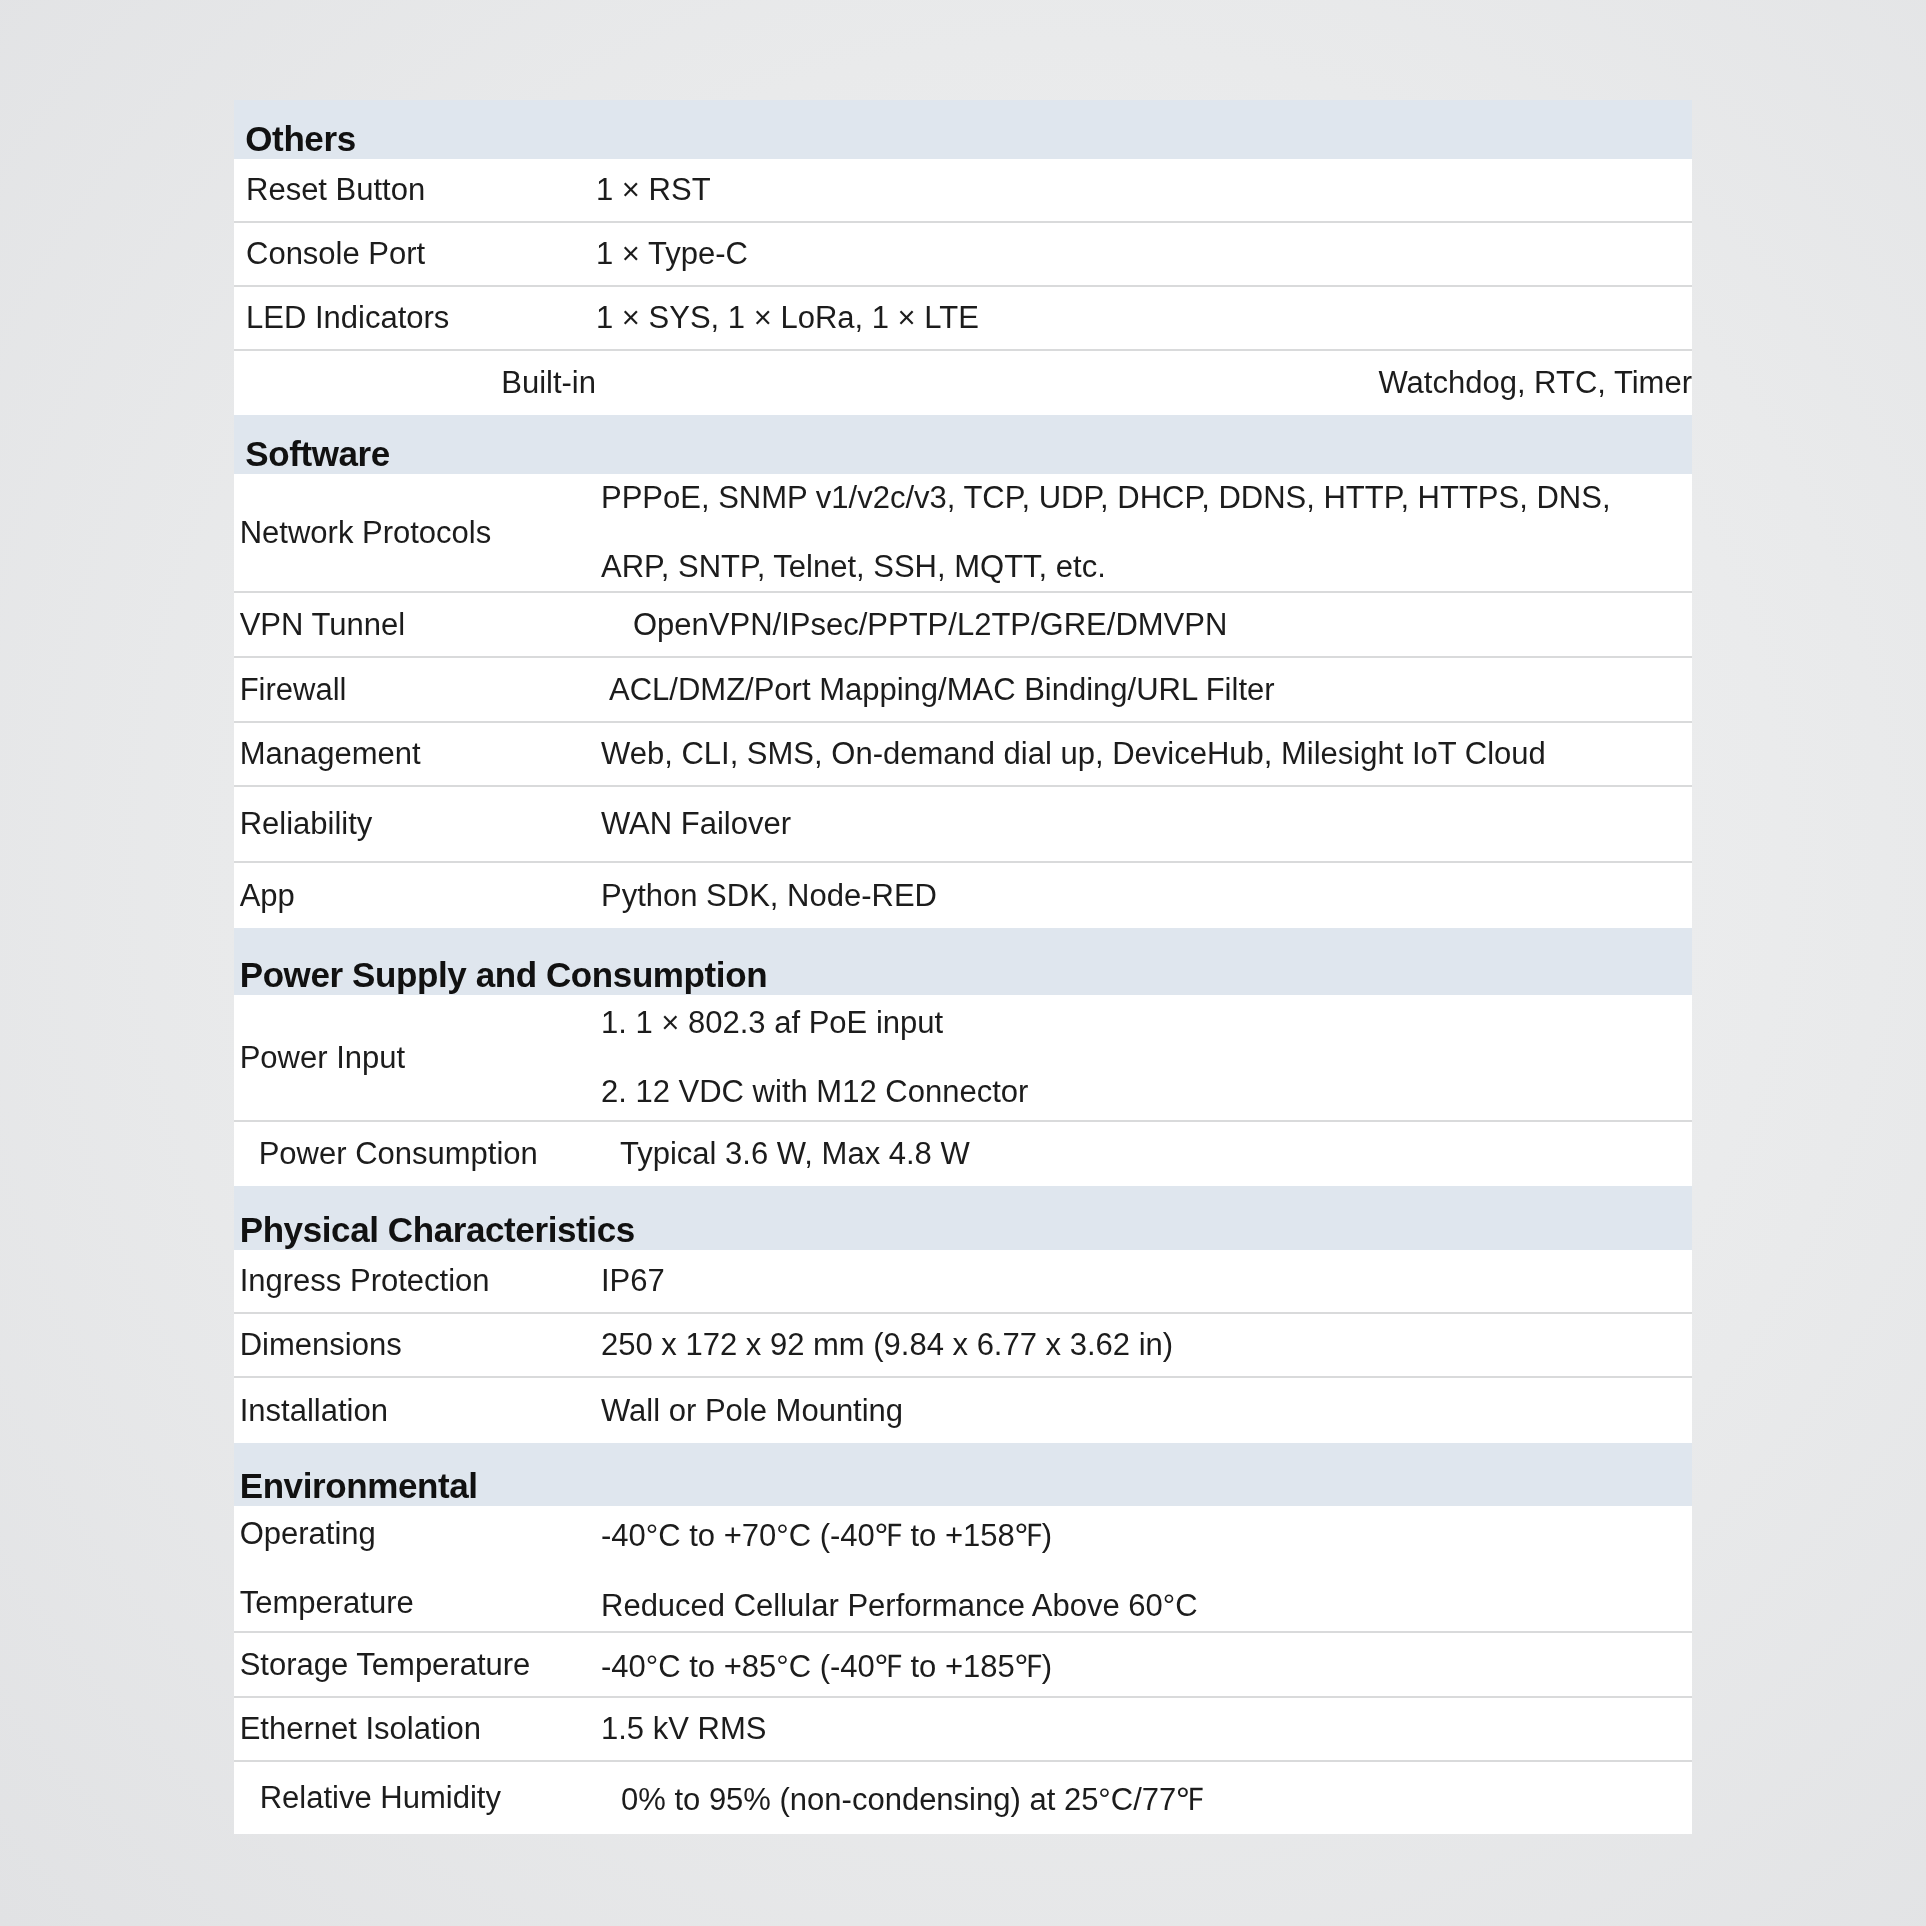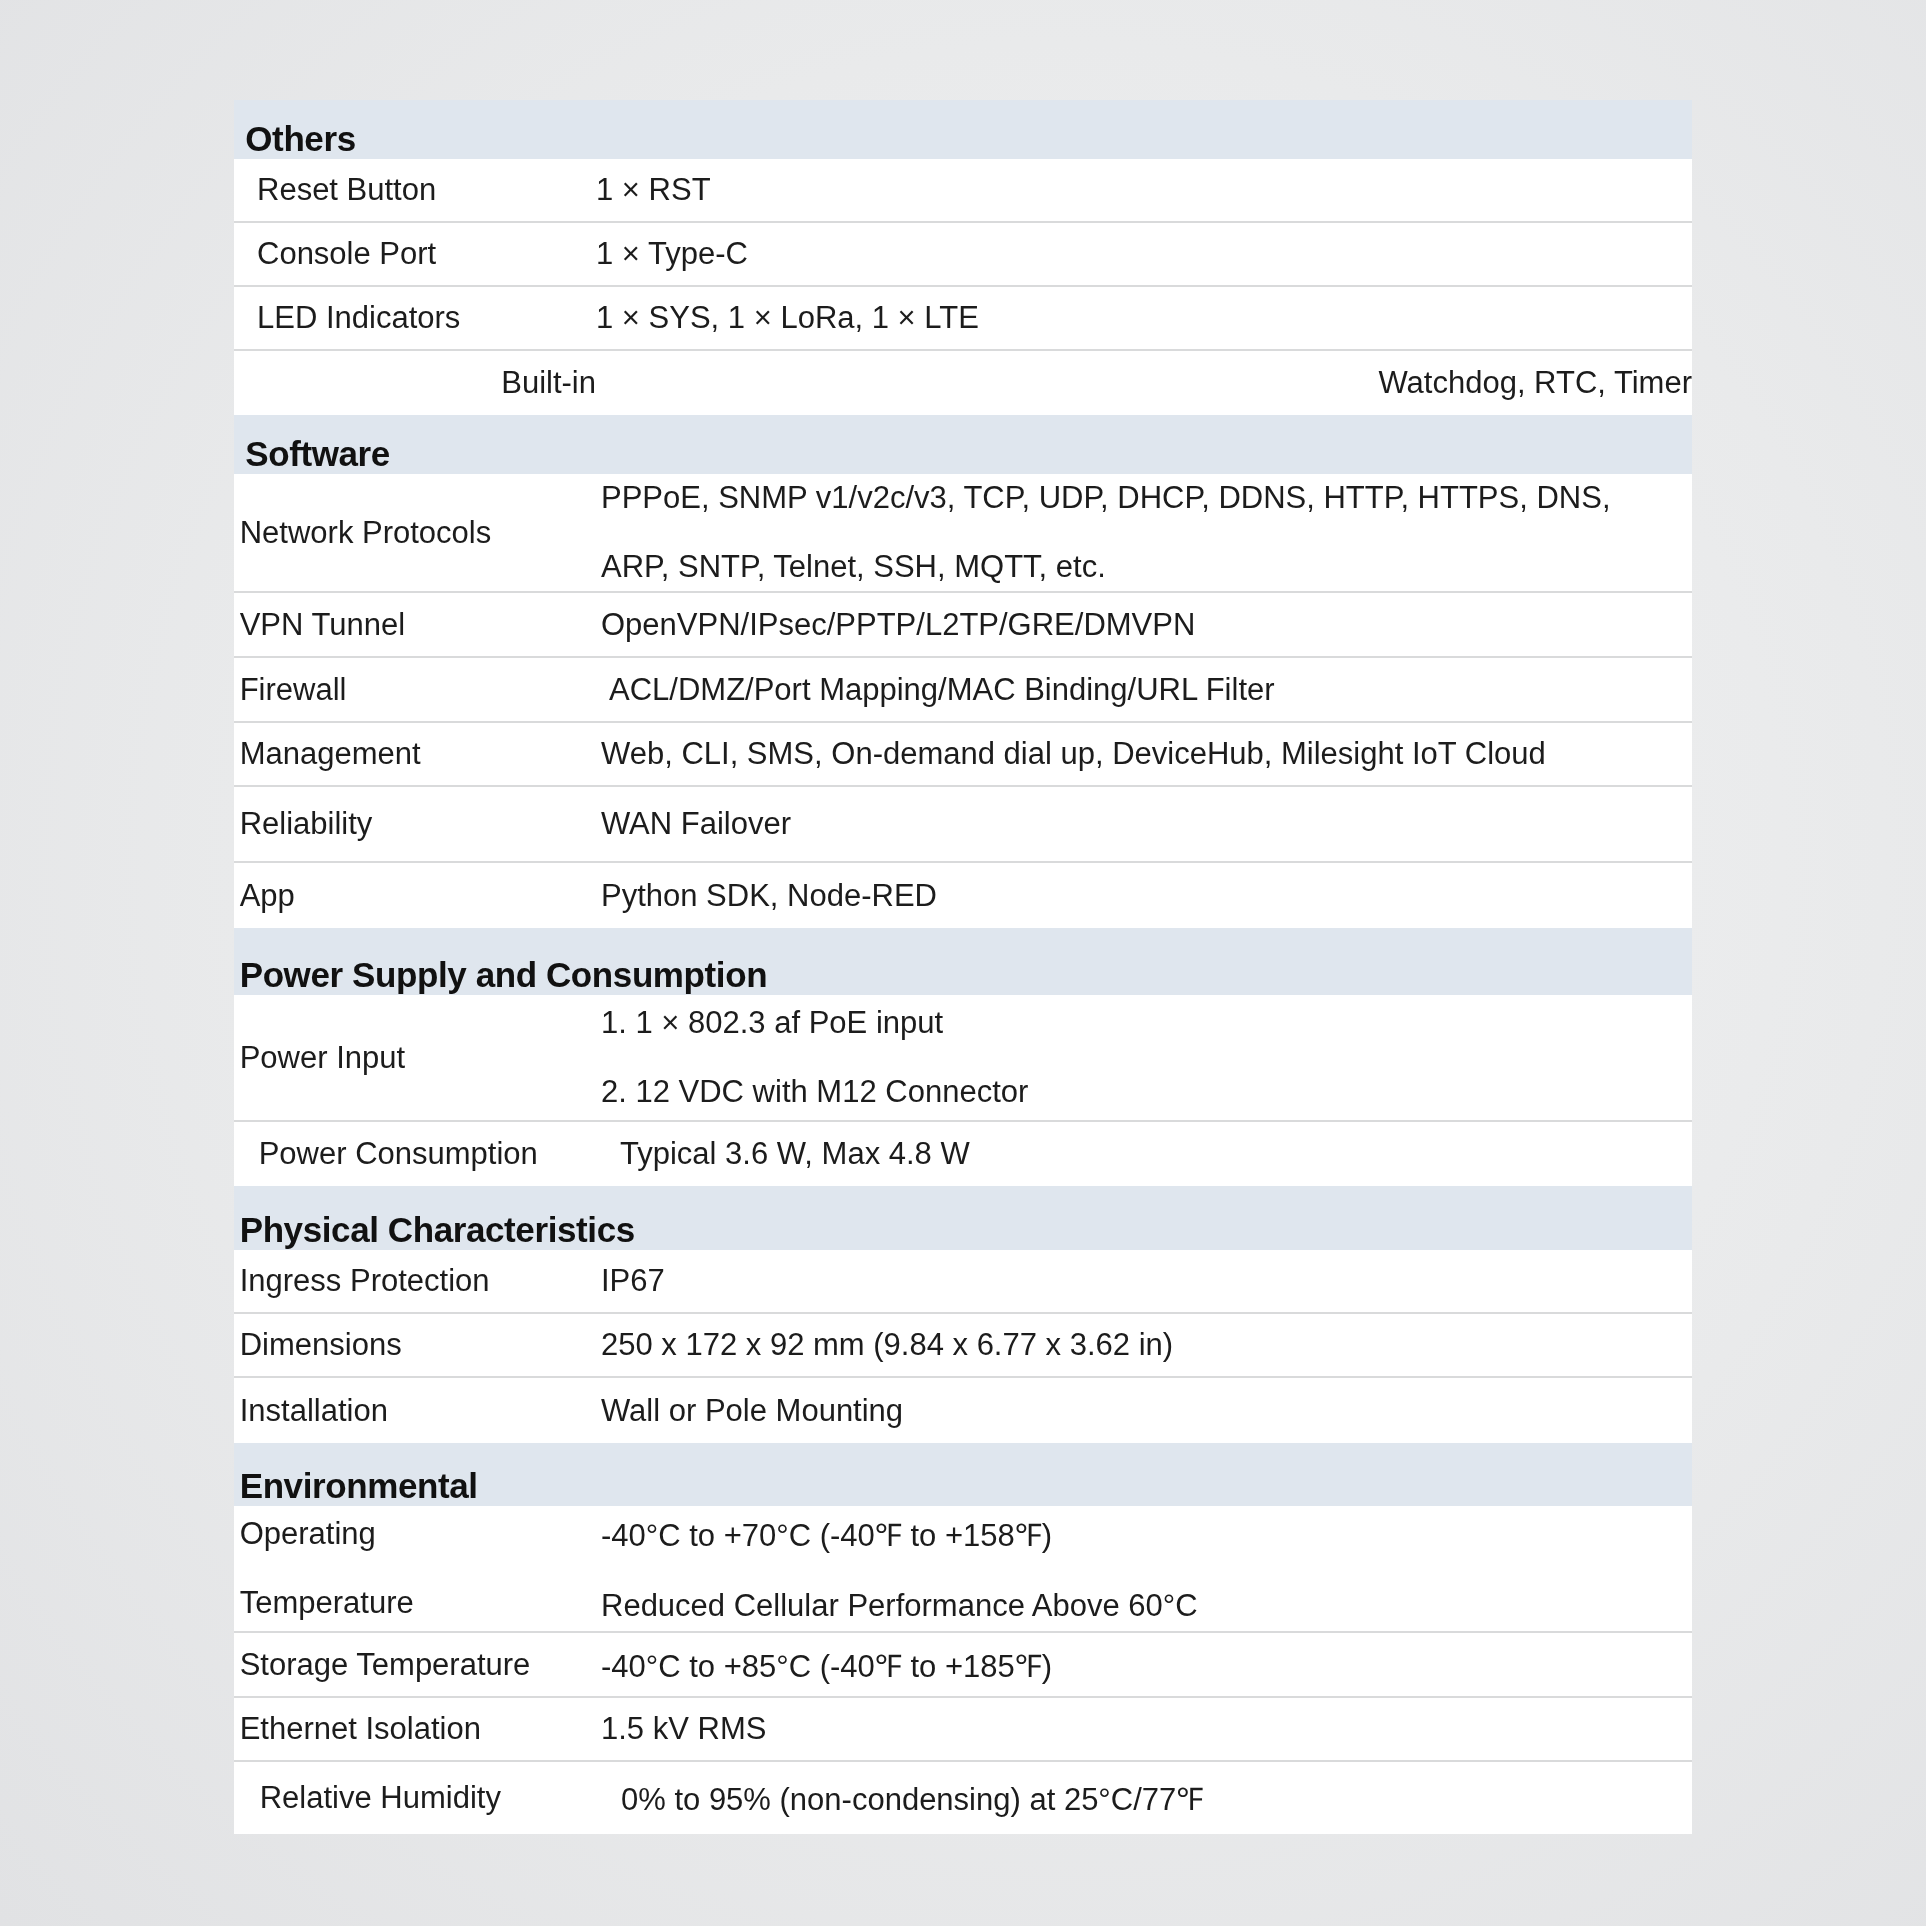--- a/index.html
+++ b/index.html
@@ -23,21 +23,21 @@
     box-sizing:border-box;
   }
   .row {
     display:flex; align-items:center;
     border-bottom:2.1px solid #d9dadb;
     box-sizing:border-box;
     font-size:31px;
   }
   .row.last-in-section { border-bottom:none; }
   .row .label {
-    width:362px; padding-left:23px; box-sizing:border-box; flex-shrink:0;
+    width:362px; padding-left:12px; box-sizing:border-box; flex-shrink:0;
   }
   .row .value { flex:1; }
   .row .value .line { display:block; }
   .row.sw .label { padding-left:5.7px; width:367px; }
   .multi .value .line + .line { margin-top:33px; }
 </style>
 </head>
 <body>
 
 <div class="spec-table">
@@ -73,21 +73,21 @@
   <div class="section-header" style="height:59px;">
     <span>Software</span>
   </div>
   <div class="row sw multi" style="height:119px;">
     <span class="label">Network Protocols</span>
     <span class="value">
       <span class="line">PPPoE, SNMP v1/v2c/v3, TCP, UDP, DHCP, DDNS, HTTP, HTTPS, DNS,</span>
       <span class="line">ARP, SNTP, Telnet, SSH, MQTT, etc.</span>
     </span>
   </div>
-  <div class="row sw" style="height:65px;">
+  <div class="row sw" style="height:65px;gap:32px;">
     <span class="label">VPN Tunnel</span>
     <span class="value">
         <span class="line">OpenVPN/IPsec/PPTP/L2TP/GRE/DMVPN</span>
       </span>
   </div>
   <div class="row sw" style="height:65px;gap:8px;">
     <span class="label">Firewall</span>
     <span class="value">
         <span class="line">ACL/DMZ/Port Mapping/MAC Binding/URL Filter</span>
       </span>

